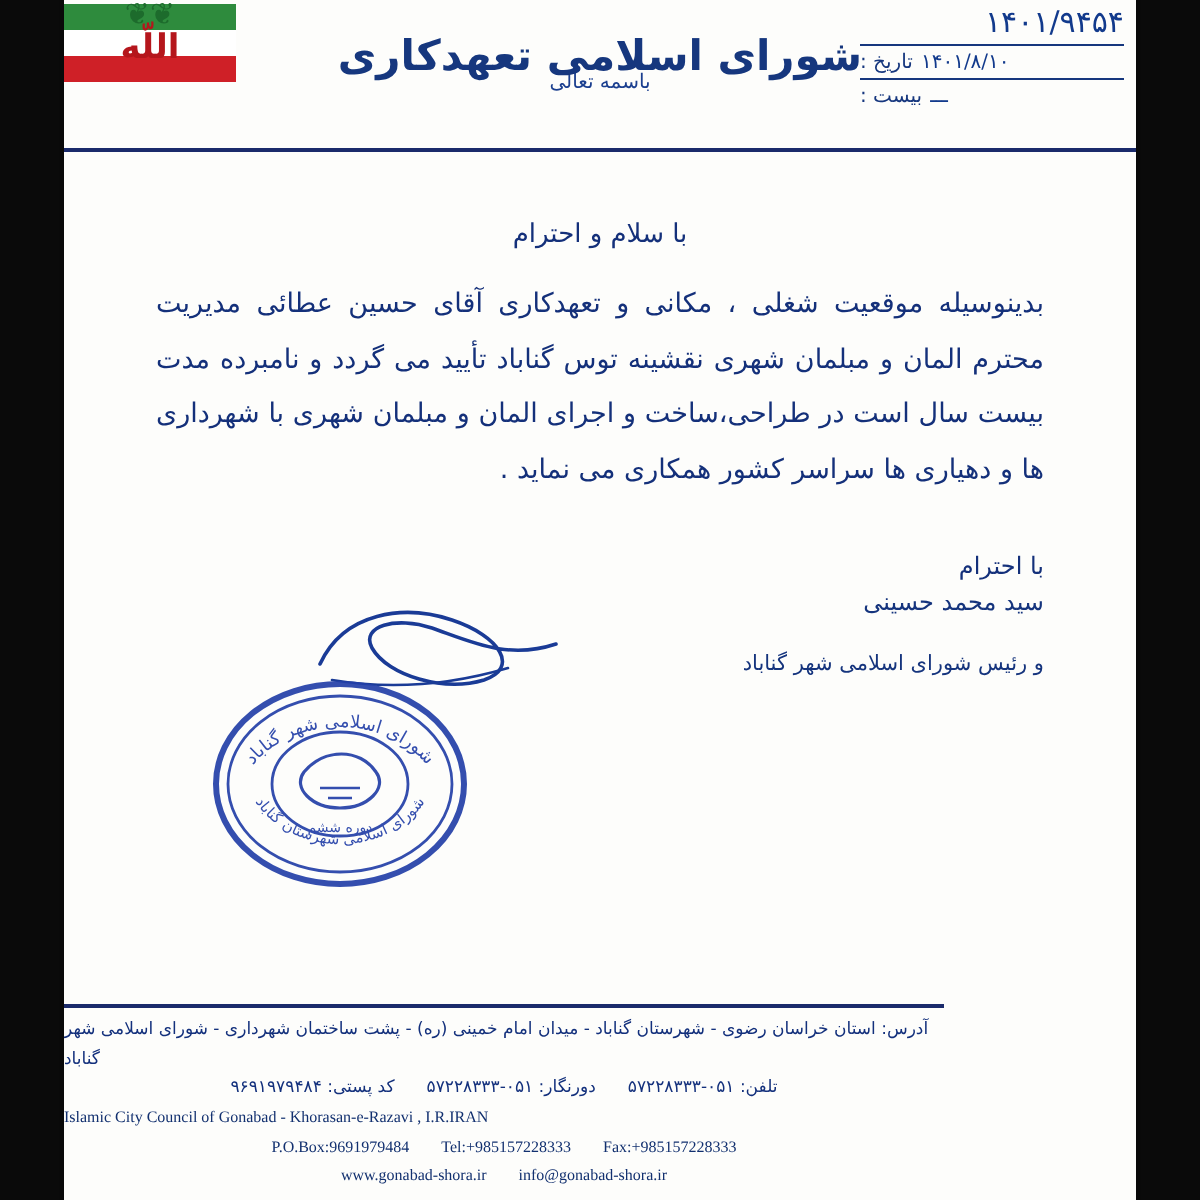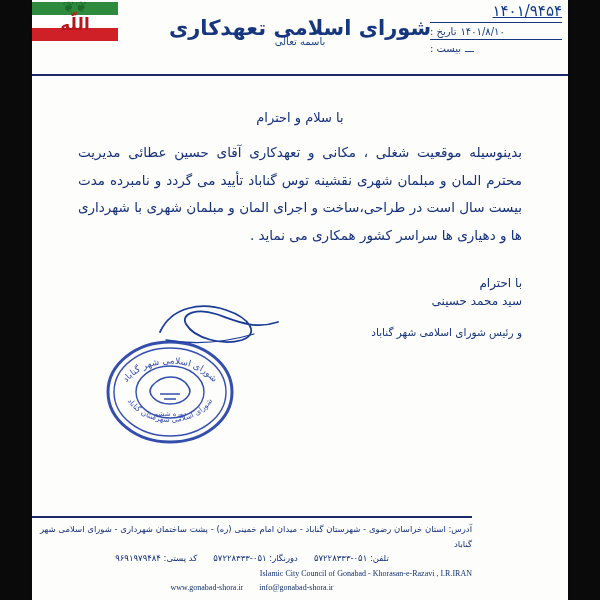--- a/index.html
+++ b/index.html
@@ -64,21 +64,20 @@
     width: 132px;
     text-align: right;
     color: #123a8c;
   }
   .hand-num {
     font-size: 15px;
     letter-spacing: 1px;
     border-bottom: 1px solid #16377e;
     padding-bottom: 2px;
     margin-bottom: 3px;
-    text-decoration: underline;
   }
   .hand-row {
     font-size: 10px;
     display: flex;
     justify-content: flex-end;
     gap: 4px;
     border-bottom: 1px solid #16377e;
     padding-bottom: 2px;
     margin-bottom: 3px;
   }
@@ -180,21 +179,21 @@
     opacity: 0.92;
   }
   
   .footer {
     position: absolute;
     left: 0;
     bottom: 0;
     width: 440px;
     padding: 4px 0 6px 0;
     border-top: 2px solid #1b2b6b;
-    text-align: right;
+    text-align: left;
     color: #13307c;
   }
   .f-fa {
     font-size: 8.5px;
     line-height: 1.7;
     direction: rtl;
   }
   .f-en {
     font-size: 8px;
     line-height: 1.65;
@@ -288,19 +287,24 @@
           <span>دورنگار:</span>
           <span>۰۵۱-۵۷۲۲۸۳۳۳</span>
         </span>
         <span>
           <span>کد پستی:</span>
           <span>۹۶۹۱۹۷۹۴۸۴</span>
         </span>
       </div>
       <div class="f-en">Islamic City Council of Gonabad - Khorasan-e-Razavi , I.R.IRAN</div>
       <div class="f-en f-row">
+        <span>P.O.Box:9691979484</span>
+        <span>Tel:+985157228333</span>
+        <span>Fax:+985157228333</span>
+      </div>
+      <div class="f-en f-row">
         <span>www.gonabad-shora.ir</span>
         <span>info@gonabad-shora.ir</span>
       </div>
     </div>
 
   </div>
 </div>
 
 </body></html>

